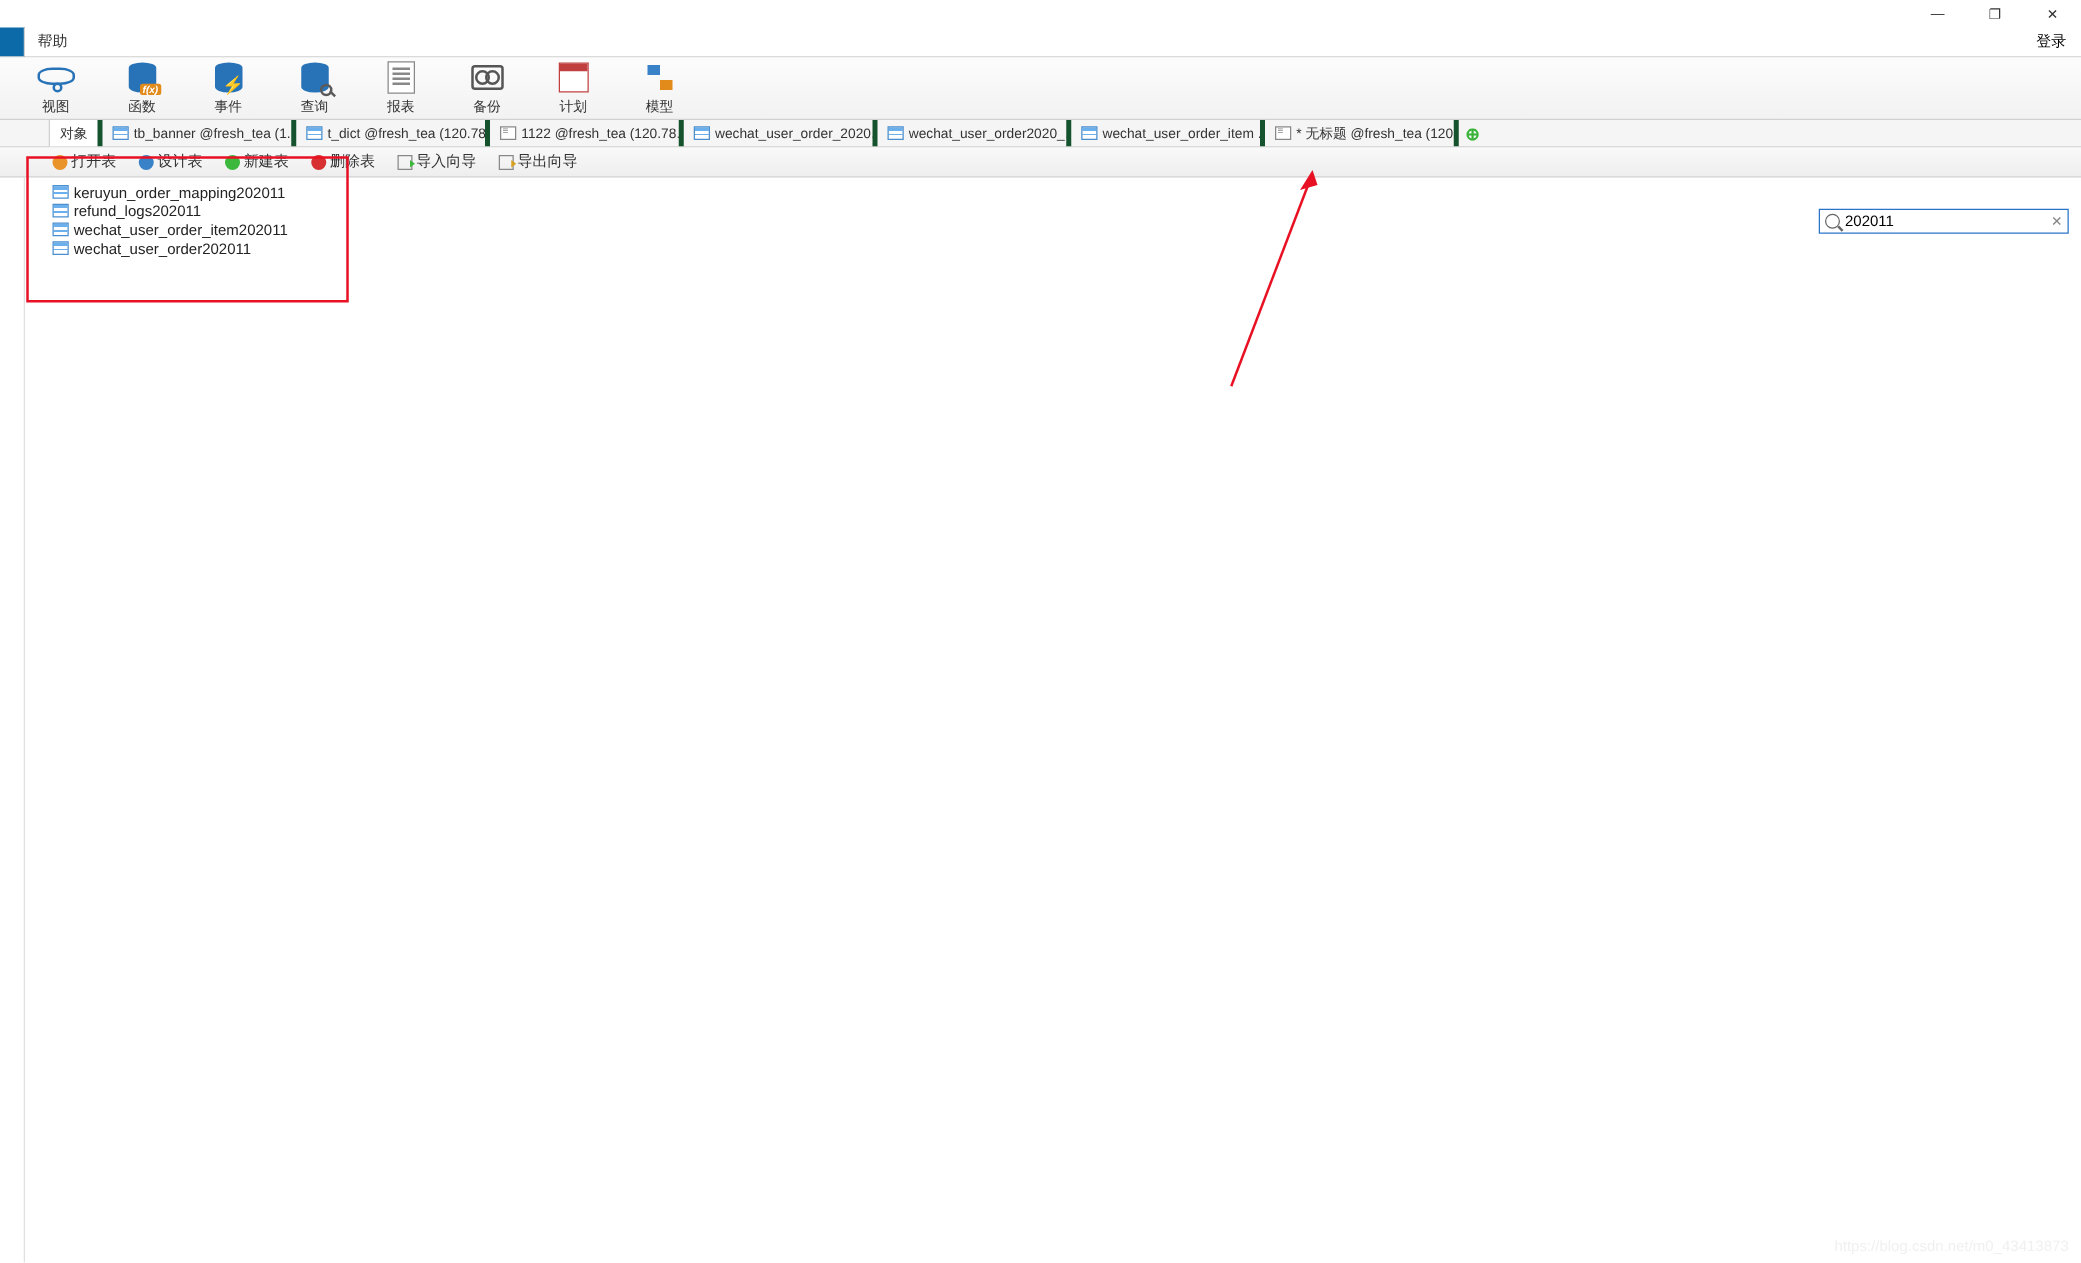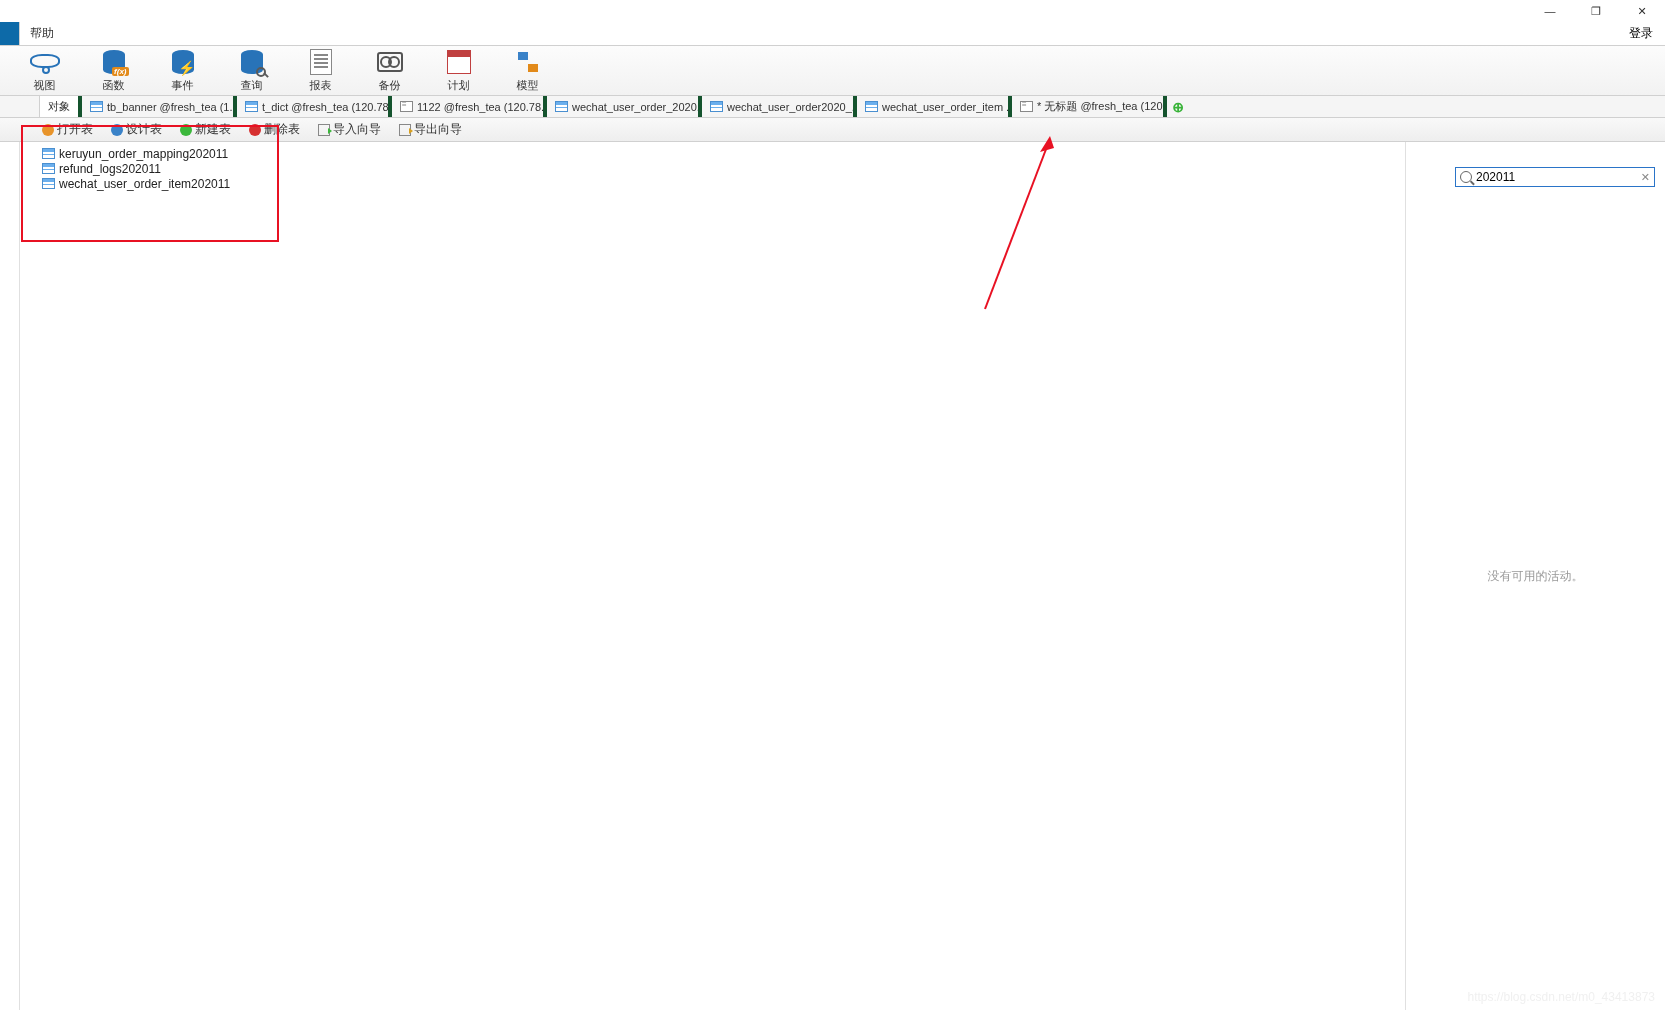--- a/index.html
+++ b/index.html
@@ -243,24 +243,25 @@
           <span>keruyun_order_mapping202011</span>
         </div>
       <div class="obj-row">
           <span class="tab-icon table"></span>
           <span>refund_logs202011</span>
         </div>
       <div class="obj-row">
           <span class="tab-icon table"></span>
           <span>wechat_user_order_item202011</span>
         </div>
-    </div>
-  </div>
-  <div class="right-panel">
-    <span>没有可用的活动。</span>
+      <div class="obj-row">
+          <span class="tab-icon table"></span>
+          <span>wechat_user_order202011</span>
+        </div>
+    </div>
   </div>
 </div>
 
 <div class="highlight-box"></div>
 
 <svg class="arrow-svg" viewBox="0 0 80 180">
   <line x1="5" y1="175" x2="68" y2="10" stroke="#e81123" stroke-width="2"></line>
   <polygon points="70,2 60,18 74,14" fill="#e81123"></polygon>
 </svg>
 

